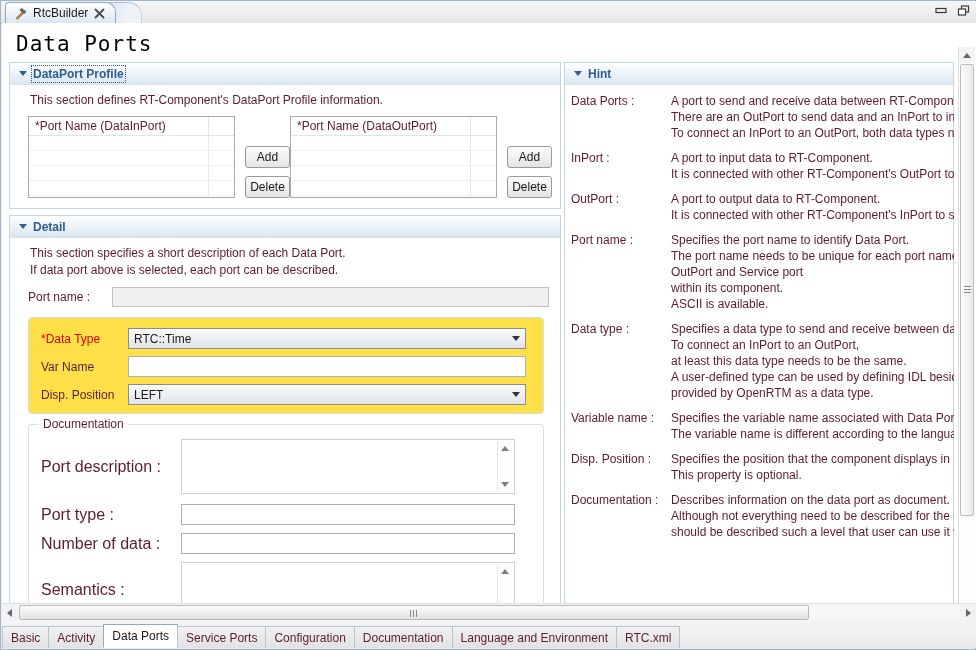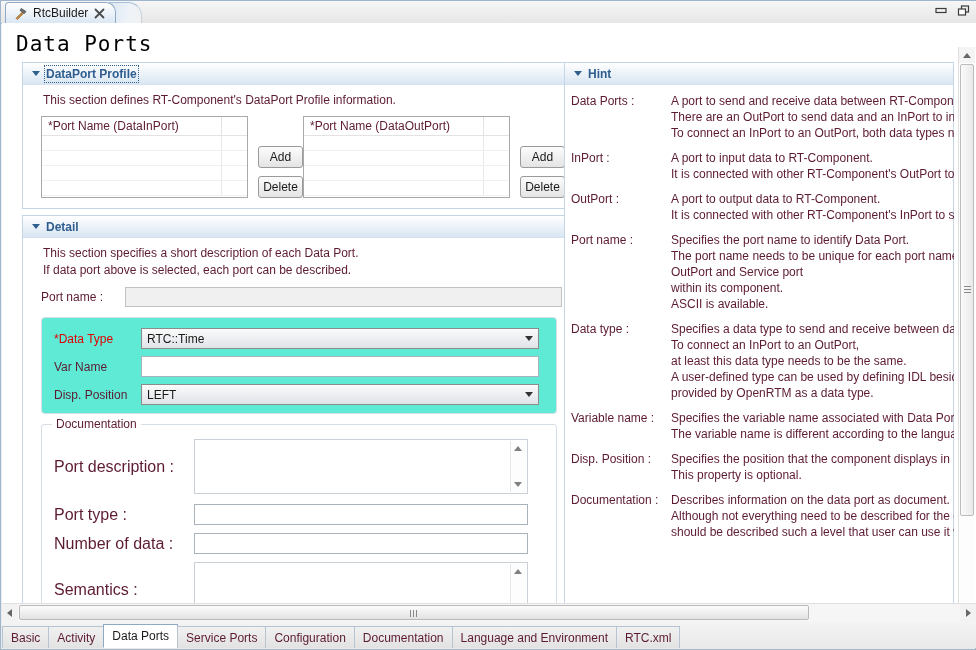--- a/index.html
+++ b/index.html
@@ -58,21 +58,21 @@
     background:#ffffff;
     border-top:1px solid #ffffff;
     overflow:hidden;
   }
   #page-title{
     position:absolute;left:14px;top:8px;
     font-family:"DejaVu Sans Mono", monospace;
     font-size:21px;color:#000000;letter-spacing:1px;
   }
   
-  #left-col{position:absolute;left:20px;top:38px;width:552px;height:560px;}
+  #left-col{position:absolute;left:7px;top:38px;width:552px;height:560px;}
   #right-col{position:absolute;left:562px;top:38px;width:390px;height:560px;overflow:hidden;}
 
   
   .section{
     position:relative;margin-bottom:0;
     border:1px solid #c4d5e6;
     background:#ffffff;
     box-sizing:border-box;
   }
   .section-header{
@@ -133,21 +133,21 @@
     background:linear-gradient(#fbfbfb,#dfe3e8);
     font-size:12px;color:#1a1a1a;padding:0 5px;display:flex;align-items:center;
     justify-content:space-between;cursor:pointer;
   }
   .caret{
     width:0;height:0;border-left:4px solid transparent;border-right:4px solid transparent;
     border-top:5px solid #333;
   }
   .inner-group{
     border:1px solid #d6dee6;border-radius:4px;padding:10px 12px 6px 12px;
-    margin-top:3px;background:#5eead4;box-sizing:border-box;
+    margin-top:3px;background:#fde047;box-sizing:border-box;
   }
   
   .doc-group{
     position:relative;border:1px solid #d6dee6;border-radius:3px;
     margin-top:10px;padding:14px 12px 10px 12px;box-sizing:border-box;
   }
   .doc-legend{
     position:absolute;top:-8px;left:10px;background:#ffffff;padding:0 4px;
     font-size:12px;color:#5c1a33;
   }

